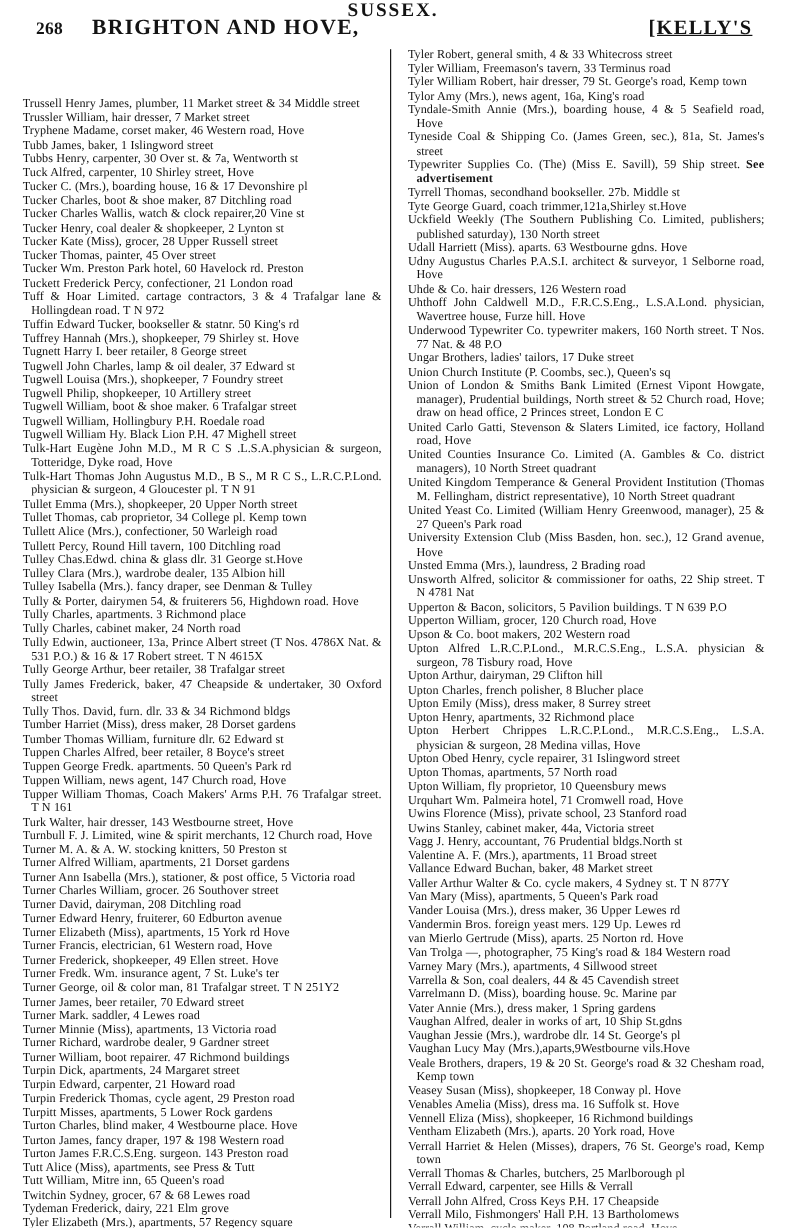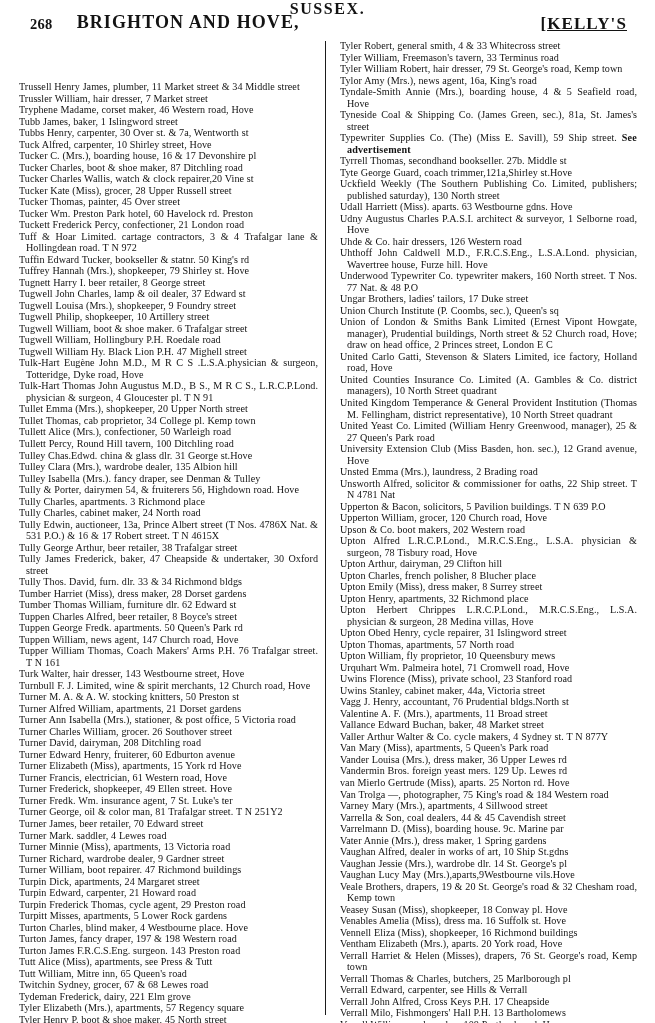--- a/index.html
+++ b/index.html
@@ -131,30 +131,31 @@
     <div class="col col-left" id="col-left">
         <p class="entry just">Trussell Henry James, plumber, 11 Market street &amp; 34 Middle street</p>
         <p class="entry">Trussler William, hair dresser, 7 Market street</p>
         <p class="entry">Tryphene Madame, corset maker, 46 Western road, Hove</p>
         <p class="entry">Tubb James, baker, 1 Islingword street</p>
         <p class="entry">Tubbs Henry, carpenter, 30 Over st. &amp; 7a, Wentworth st</p>
         <p class="entry">Tuck Alfred, carpenter, 10 Shirley street, Hove</p>
         <p class="entry">Tucker C. (Mrs.), boarding house, 16 &amp; 17 Devonshire pl</p>
         <p class="entry">Tucker Charles, boot &amp; shoe maker, 87 Ditchling road</p>
         <p class="entry">Tucker Charles Wallis, watch &amp; clock repairer,20 Vine st</p>
+        <p class="entry">Tucker Henry, coal dealer &amp; shopkeeper, 2 Lynton st</p>
         <p class="entry">Tucker Kate (Miss), grocer, 28 Upper Russell street</p>
         <p class="entry">Tucker Thomas, painter, 45 Over street</p>
         <p class="entry">Tucker Wm. Preston Park hotel, 60 Havelock rd. Preston</p>
         <p class="entry">Tuckett Frederick Percy, confectioner, 21 London road</p>
         <p class="entry just">Tuff &amp; Hoar Limited. cartage contractors, 3 &amp; 4 Trafalgar lane &amp; Hollingdean road.   T N 972</p>
         <p class="entry">Tuffin Edward Tucker, bookseller &amp; statnr. 50 King's rd</p>
         <p class="entry">Tuffrey Hannah (Mrs.), shopkeeper, 79 Shirley st. Hove</p>
         <p class="entry">Tugnett Harry I. beer retailer, 8 George street</p>
         <p class="entry">Tugwell John Charles, lamp &amp; oil dealer, 37 Edward st</p>
-        <p class="entry">Tugwell Louisa (Mrs.), shopkeeper, 9 Foundry street</p>
+        <p class="entry">Tugwell Louisa (Mrs.), shopkeeper, 7 Foundry street</p>
         <p class="entry">Tugwell Philip, shopkeeper, 10 Artillery street</p>
         <p class="entry">Tugwell William, boot &amp; shoe maker. 6 Trafalgar street</p>
         <p class="entry">Tugwell William, Hollingbury P.H. Roedale road</p>
         <p class="entry">Tugwell William Hy. Black Lion P.H. 47 Mighell street</p>
         <p class="entry just">Tulk-Hart Eugène John M.D., M R C S .L.S.A.physician &amp; surgeon, Totteridge, Dyke road, Hove</p>
         <p class="entry just">Tulk-Hart Thomas John Augustus M.D., B S., M R C S., L.R.C.P.Lond. physician &amp; surgeon, 4 Gloucester pl. T N 91</p>
         <p class="entry">Tullet Emma (Mrs.), shopkeeper, 20 Upper North street</p>
         <p class="entry">Tullet Thomas, cab proprietor, 34 College pl. Kemp town</p>
         <p class="entry">Tullett Alice (Mrs.), confectioner, 50 Warleigh road</p>
         <p class="entry">Tullett Percy, Round Hill tavern, 100 Ditchling road</p>

